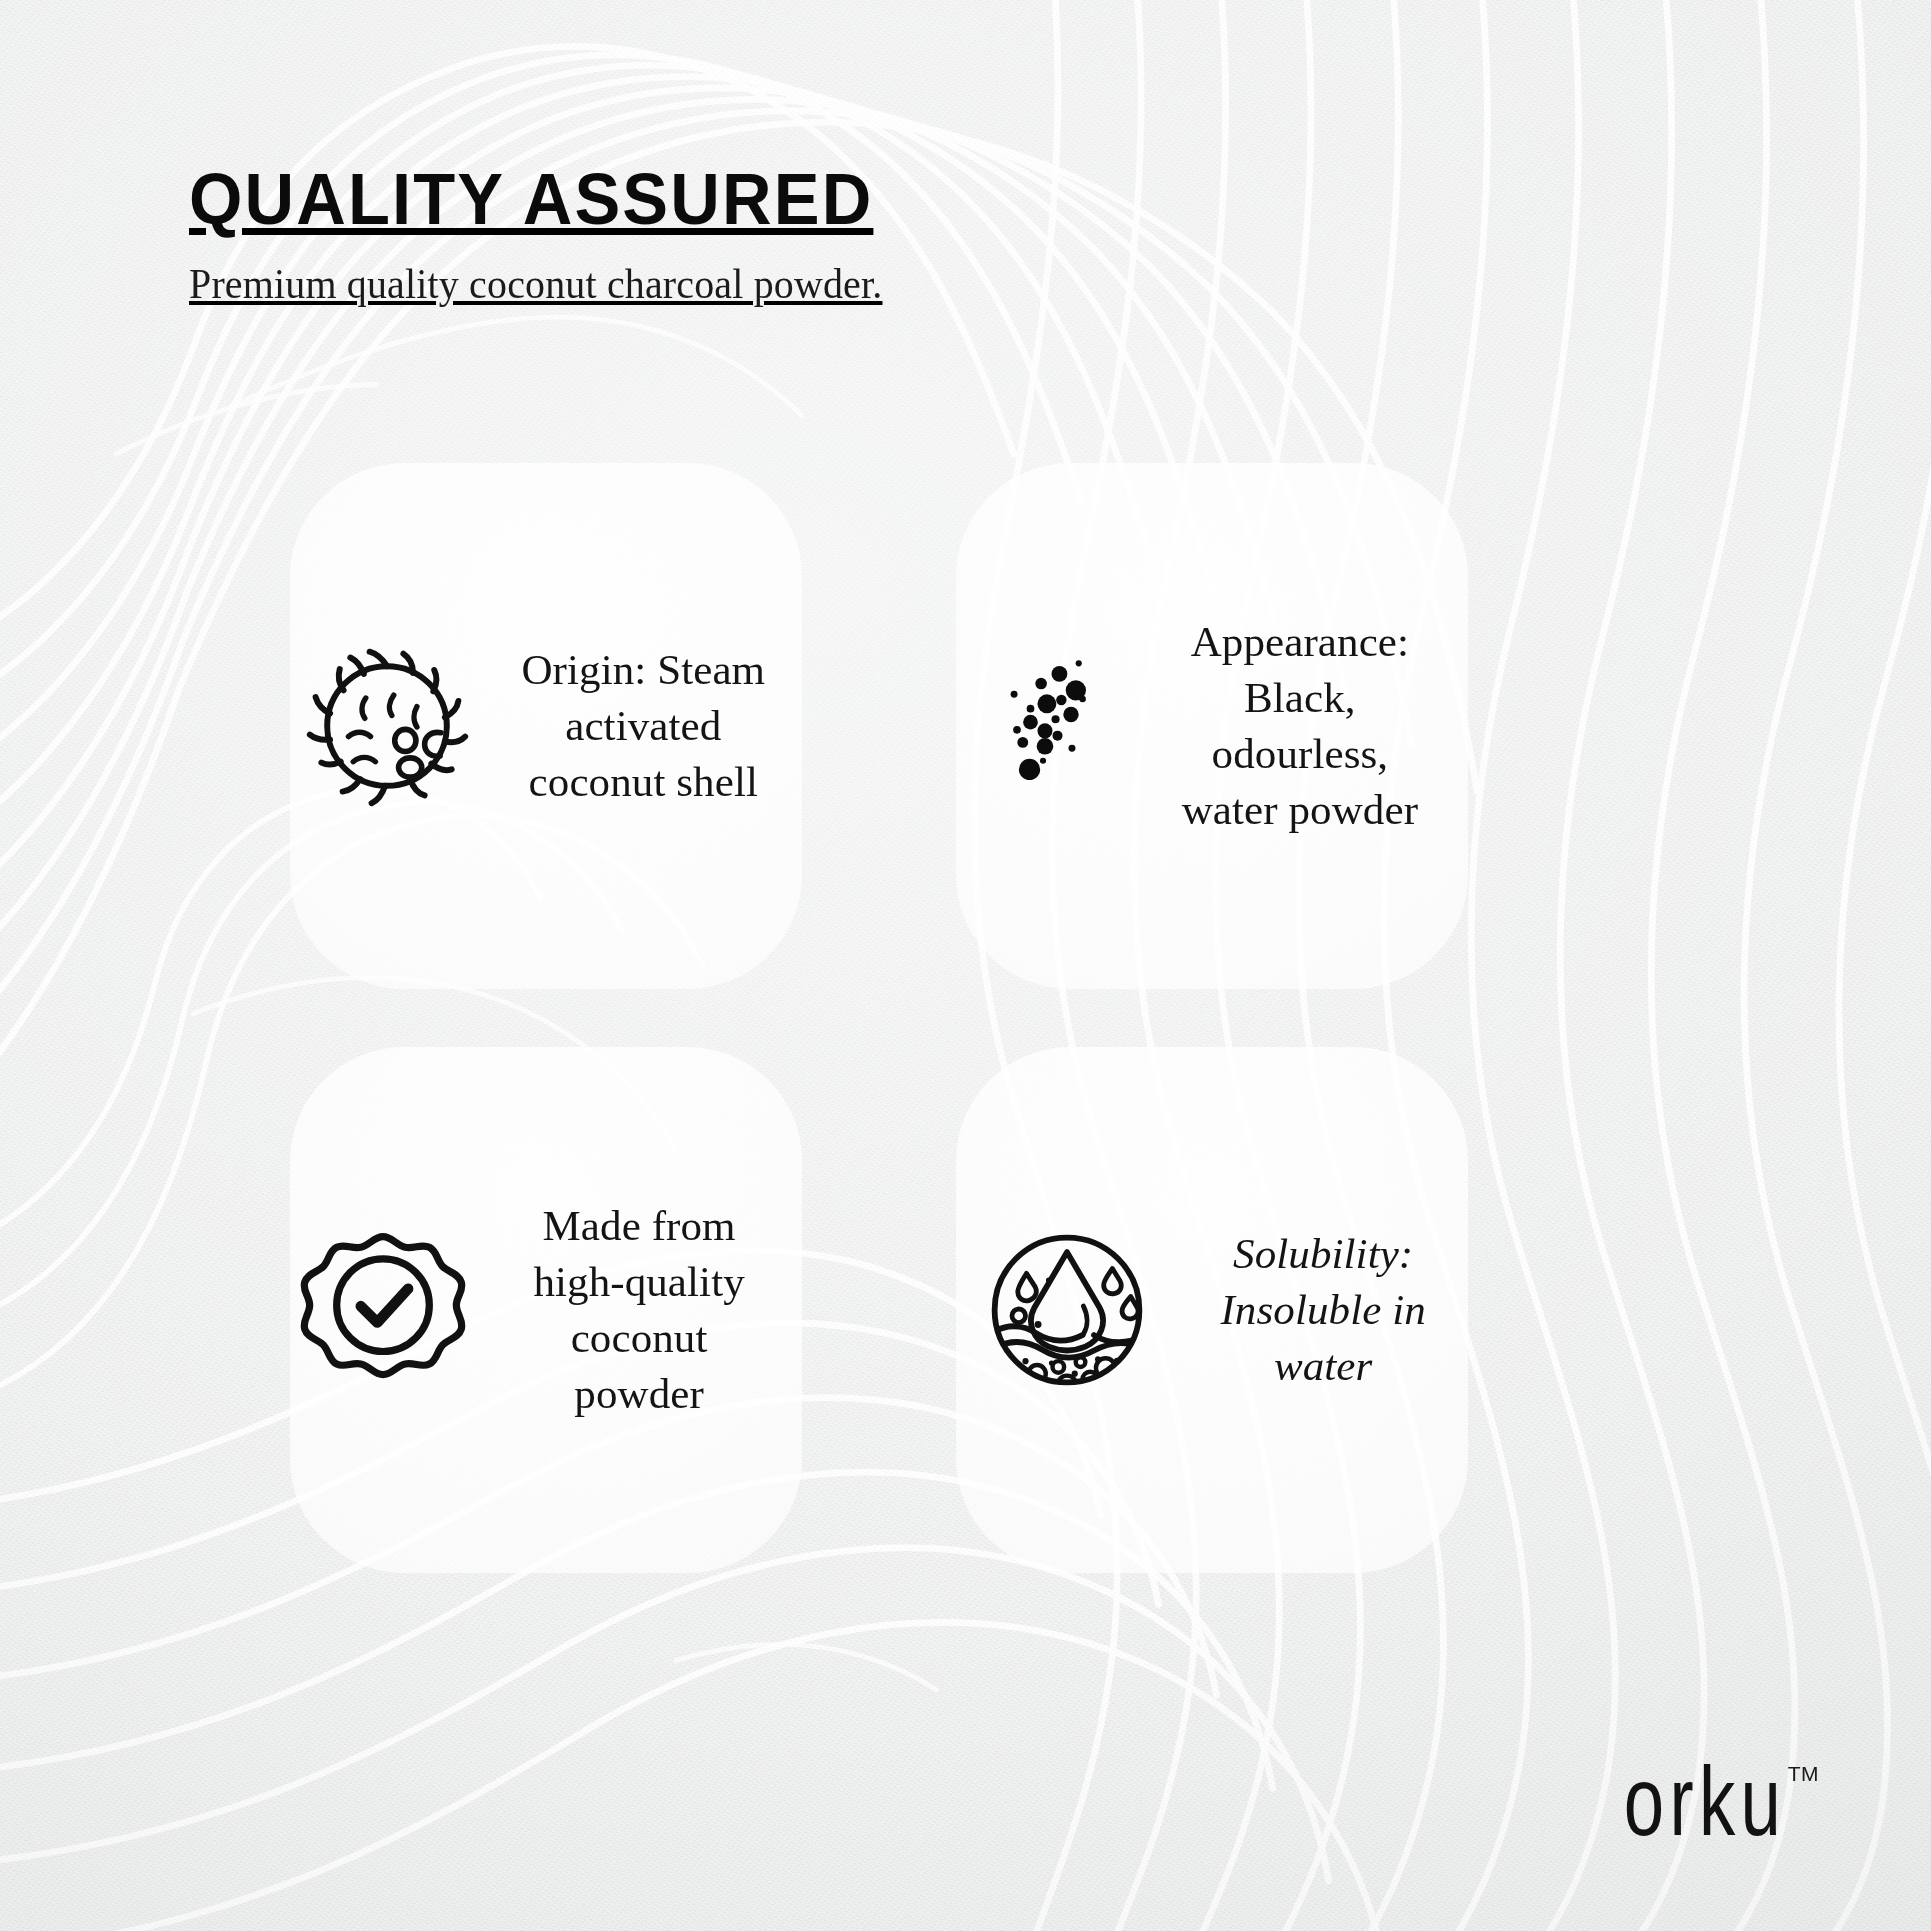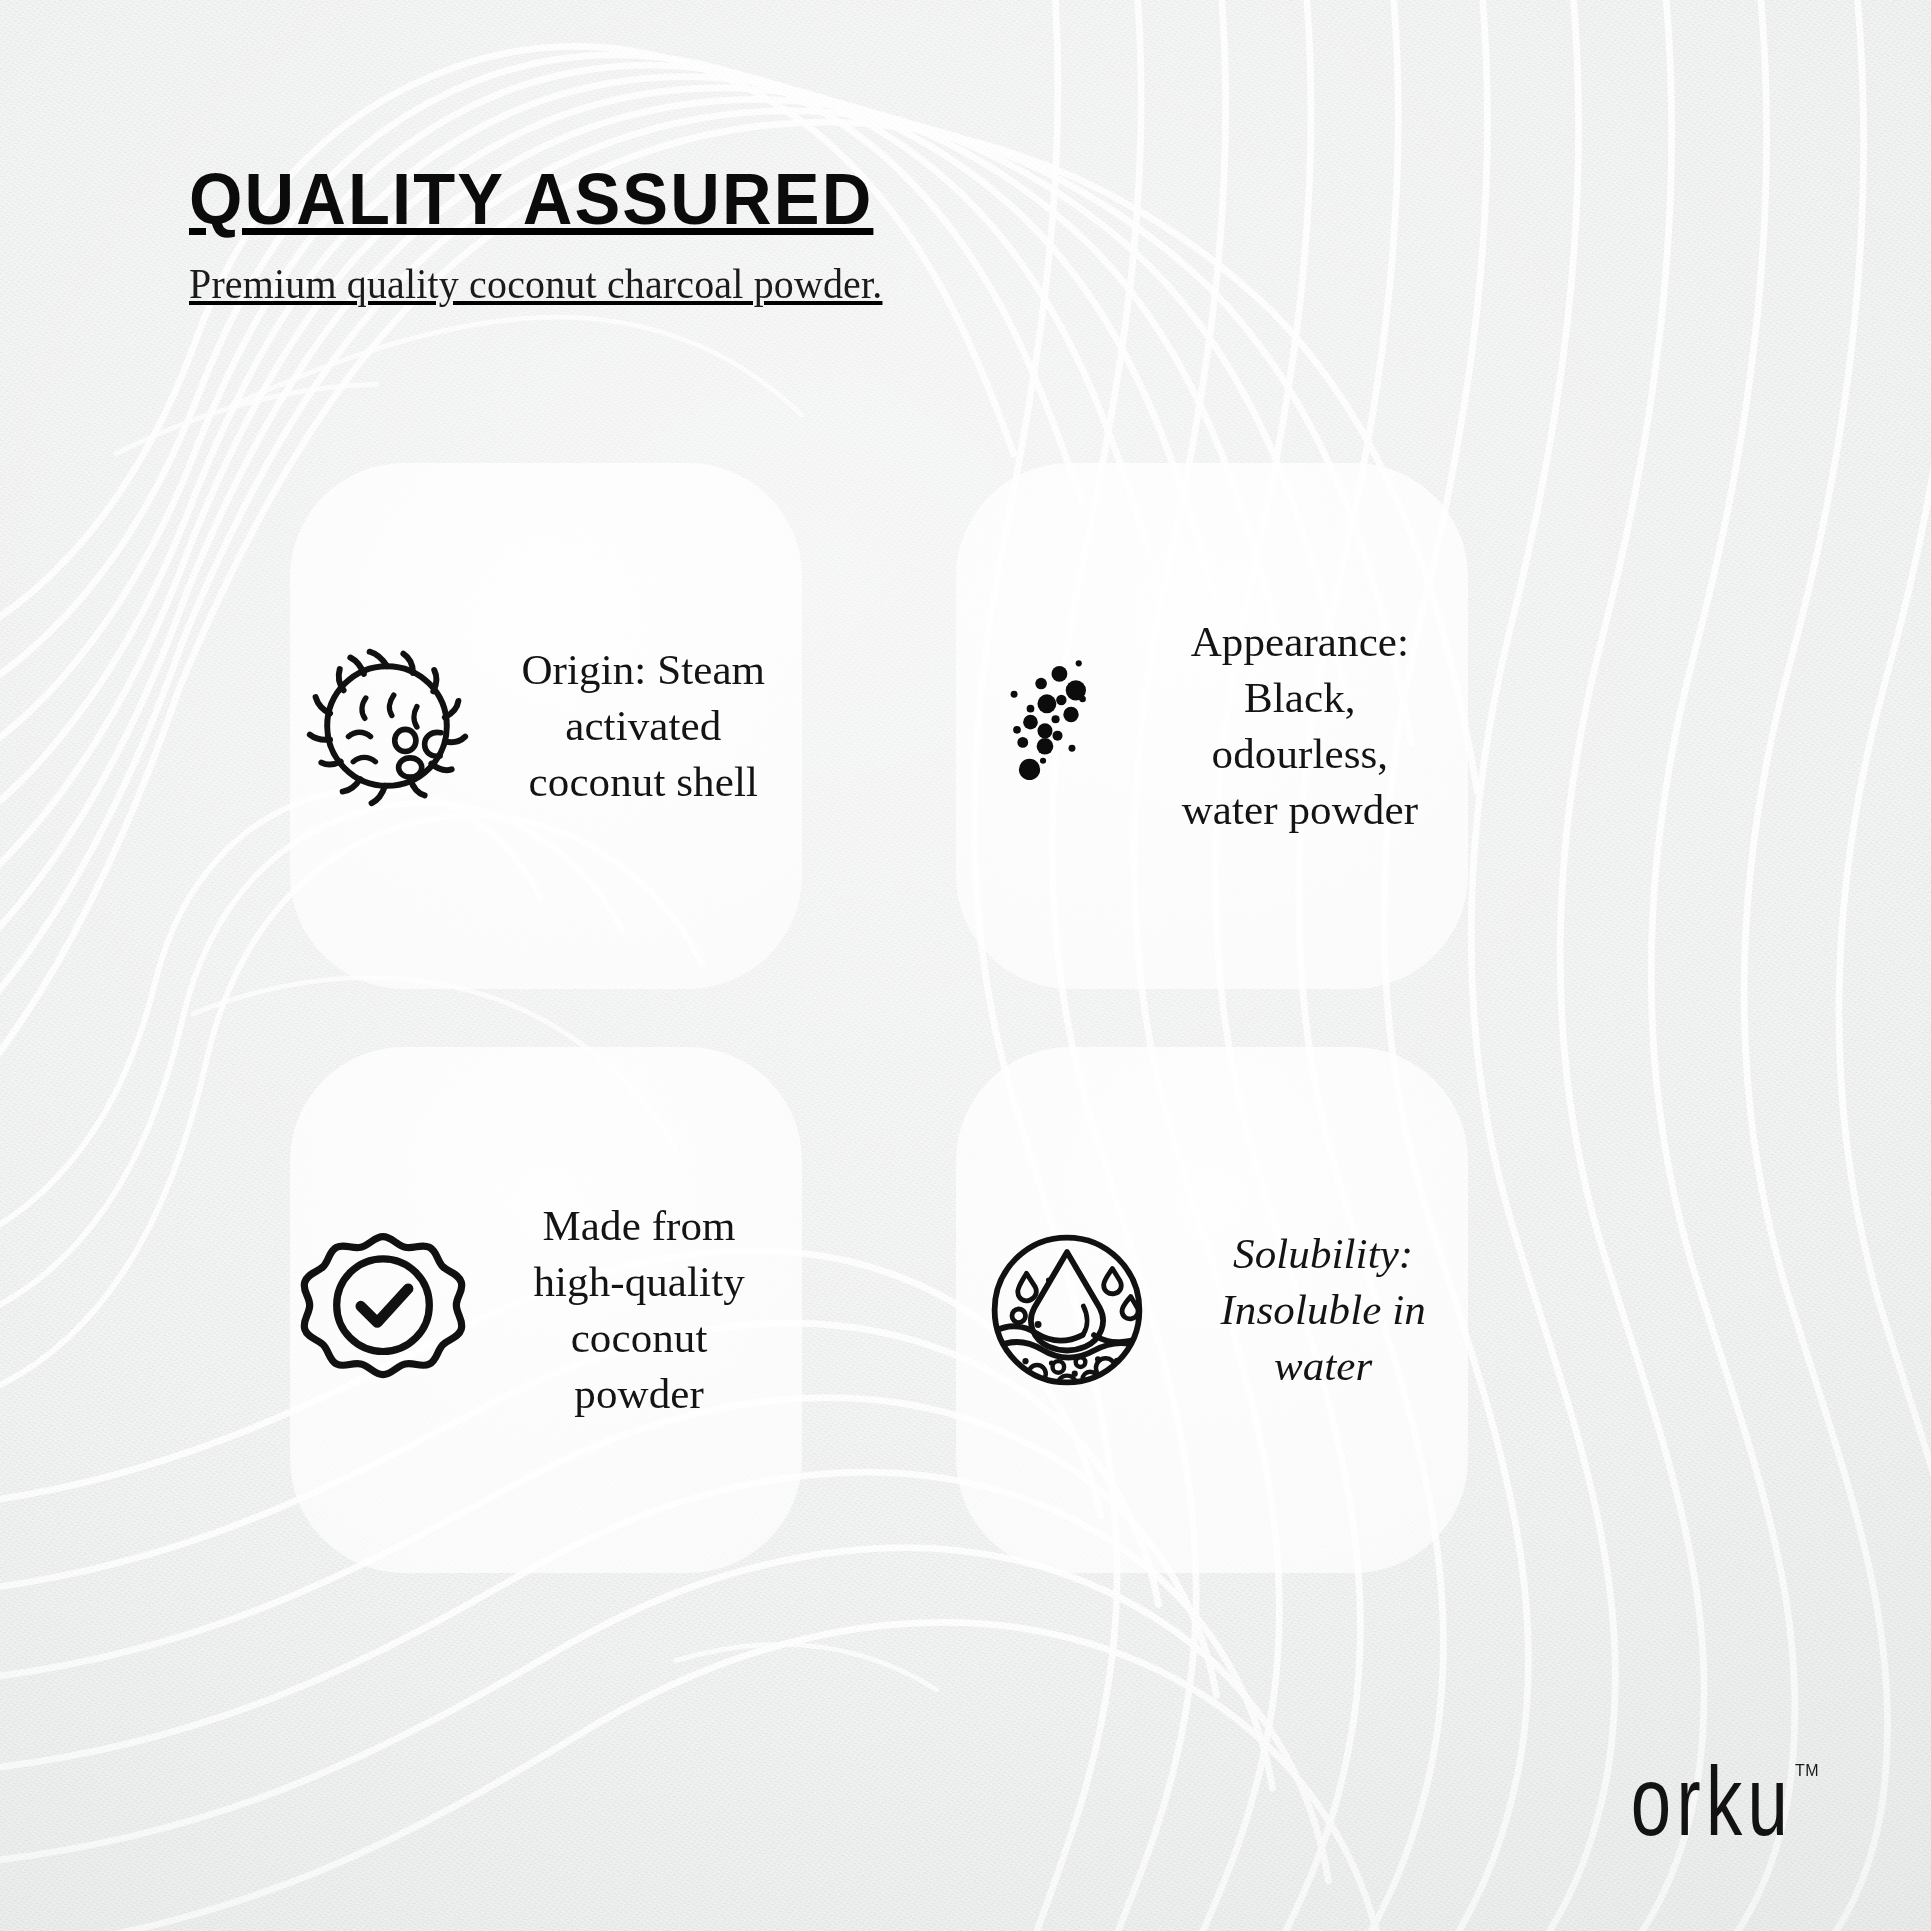--- a/index.html
+++ b/index.html
@@ -113,21 +113,21 @@
     font-weight:300;
     font-size:93px;
     letter-spacing:6.8px;
     color:#121212;
     line-height:.92;
     transform:scaleX(.78) scaleY(1.06);
     transform-origin:right bottom;
   }
   #brand-tm{
     font-family:"Liberation Sans", sans-serif;
-    font-size:16px;
+    font-size:21px;
     color:#1a1a1a;
     margin-left:1.9px;
     margin-bottom:9.7px;
     letter-spacing:0.5px;
   }
 </style>
 </head>
 <body>
 
 <div id="bg-root">

